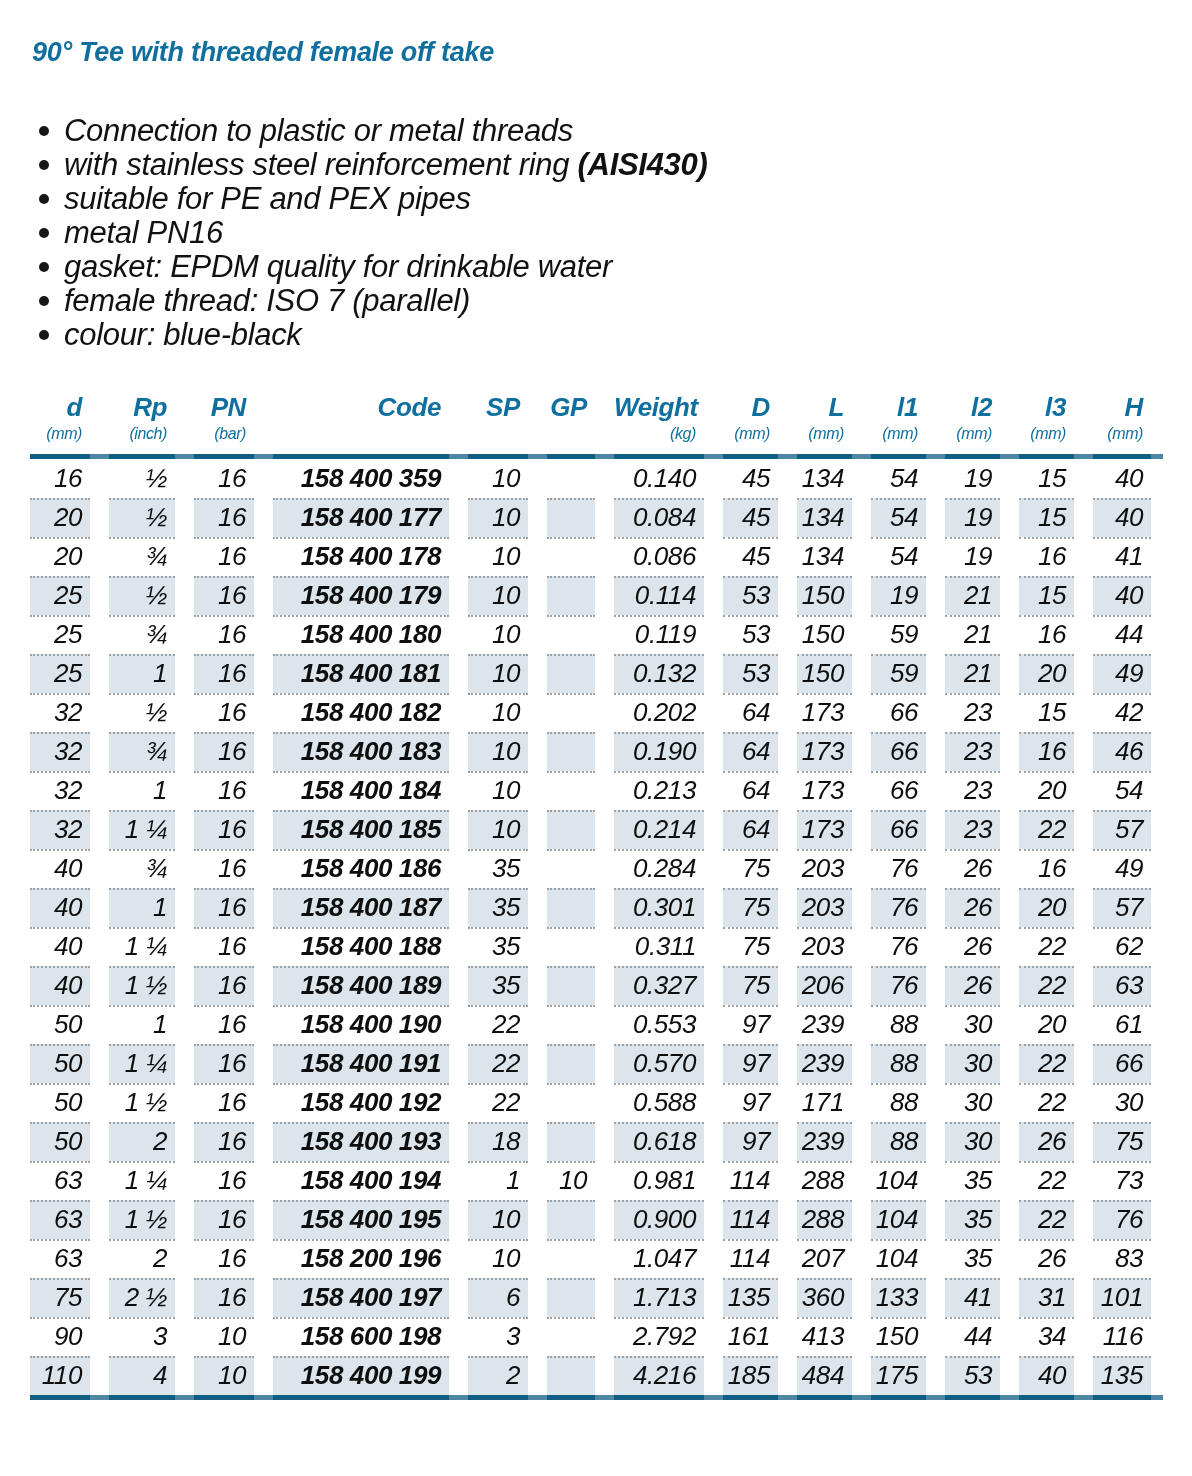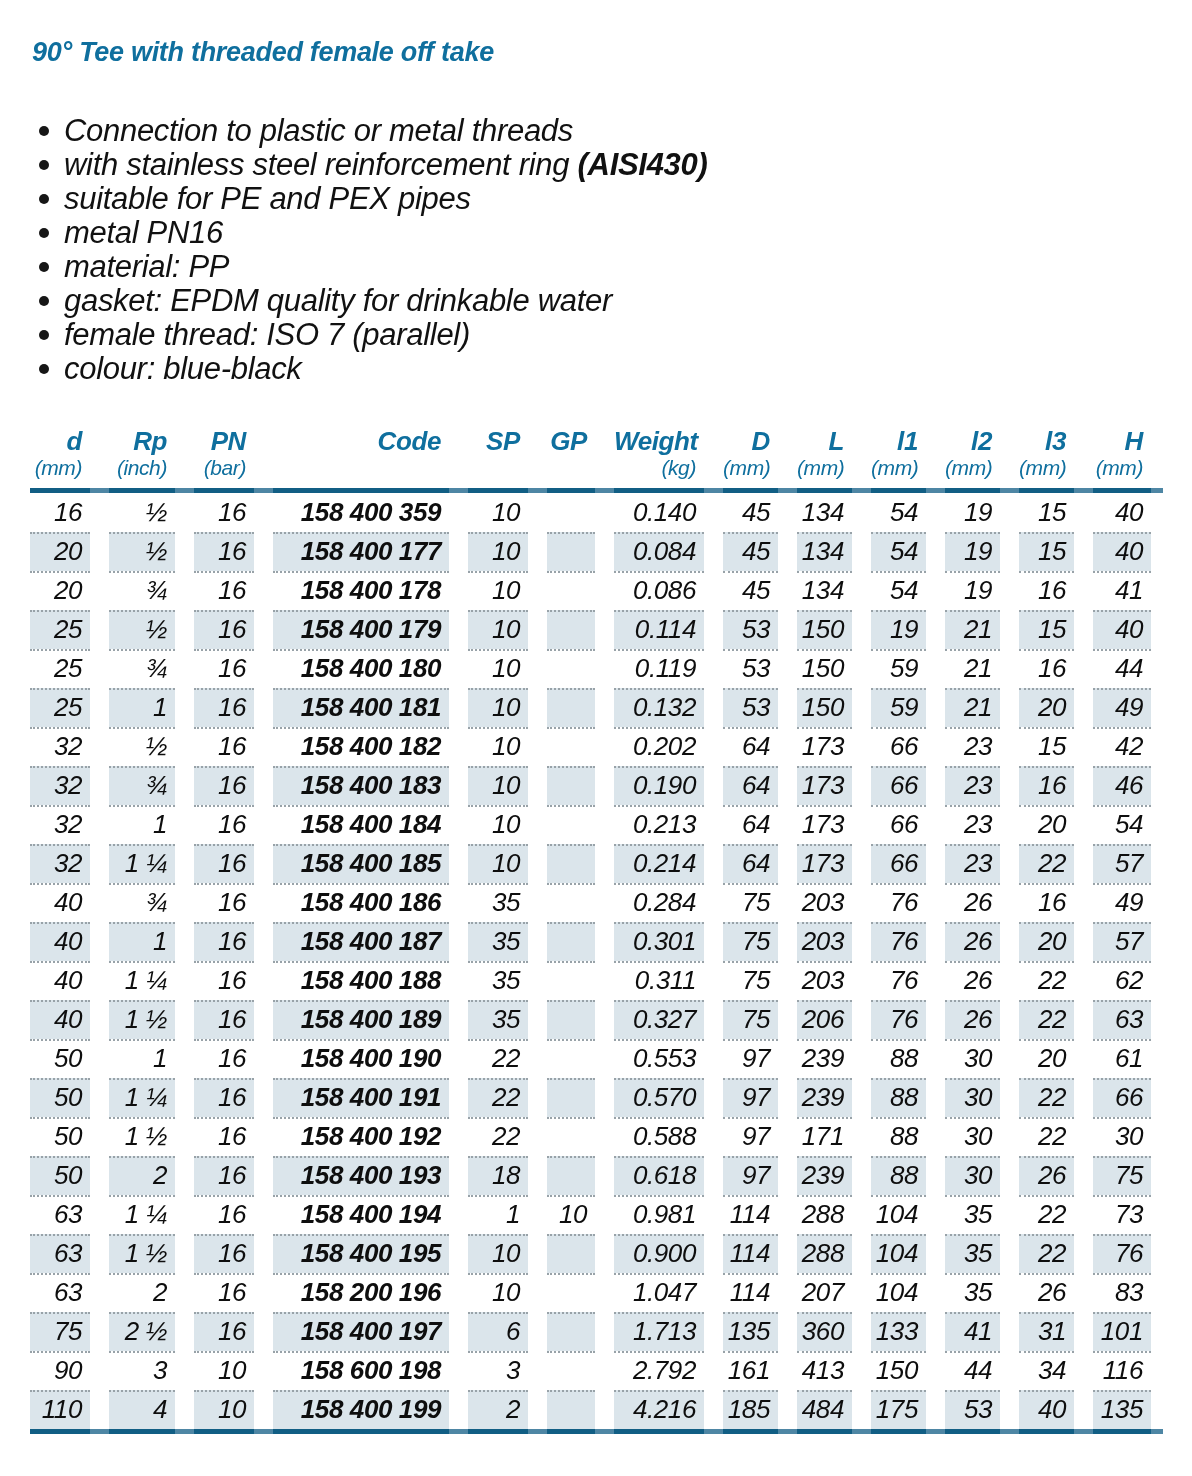--- a/index.html
+++ b/index.html
@@ -67,21 +67,21 @@
     white-space: nowrap;
   }
   .headrow .cell {
     color: #0f6f9e;
     font-weight: bold;
     padding-bottom: 2px;
     padding-top: 4px;
   }
   .unitrow .cell {
     color: #0f6f9e;
-    font-size: 21px;
+    font-size: 16px;
     line-height: 23px;
     padding-top: 0;
     padding-bottom: 9px;
   }
   .rule {
     background: #4e86a4;
     height: 5px;
     column-gap: 19px;
   }
   .rule .rcell {
@@ -101,21 +101,20 @@
 
 <div class="page">
 
   <h1 class="title">90° Tee with threaded female off take</h1>
 
   <ul class="bullets">
       <li><span>Connection to plastic or metal threads</span></li>
       <li><span>with stainless steel reinforcement ring </span><b>(AISI430)</b></li>
       <li><span>suitable for PE and PEX pipes</span></li>
       <li><span>metal PN16</span></li>
-      <li><span>material: PP</span></li>
       <li><span>gasket: EPDM quality for drinkable water</span></li>
       <li><span>female thread: ISO 7 (parallel)</span></li>
       <li><span>colour: blue-black</span></li>
     </ul>
 
   <div class="spec-table">
 
     <div class="grid headrow">
       <div class="cell">d</div>
       <div class="cell">Rp</div>

